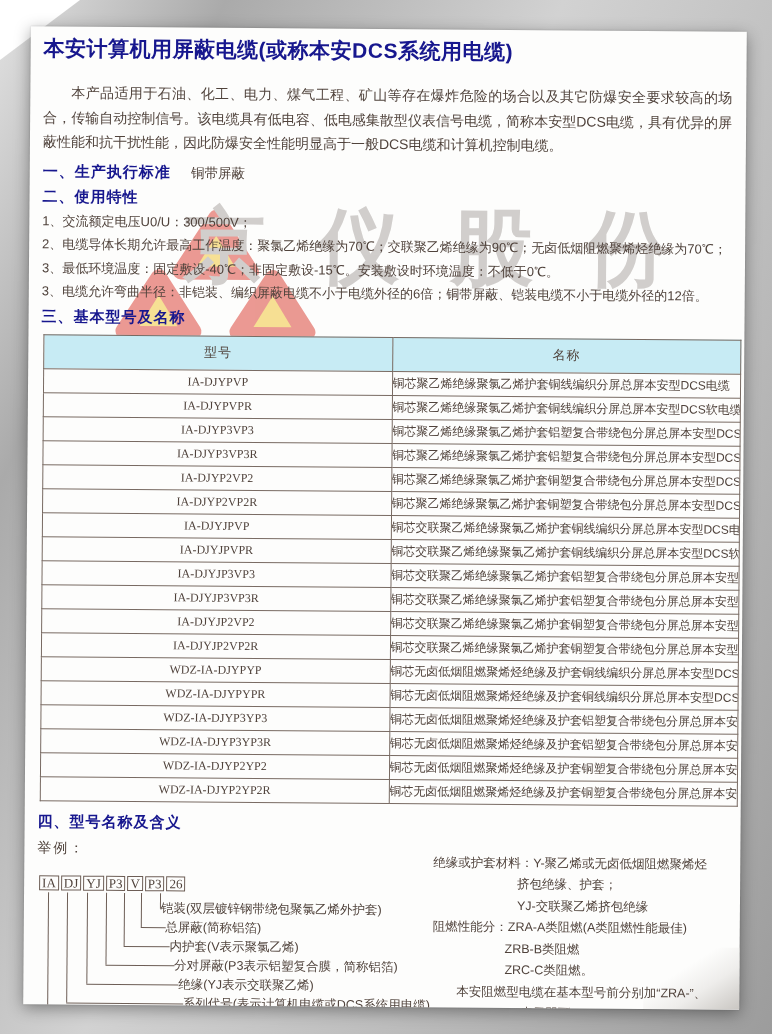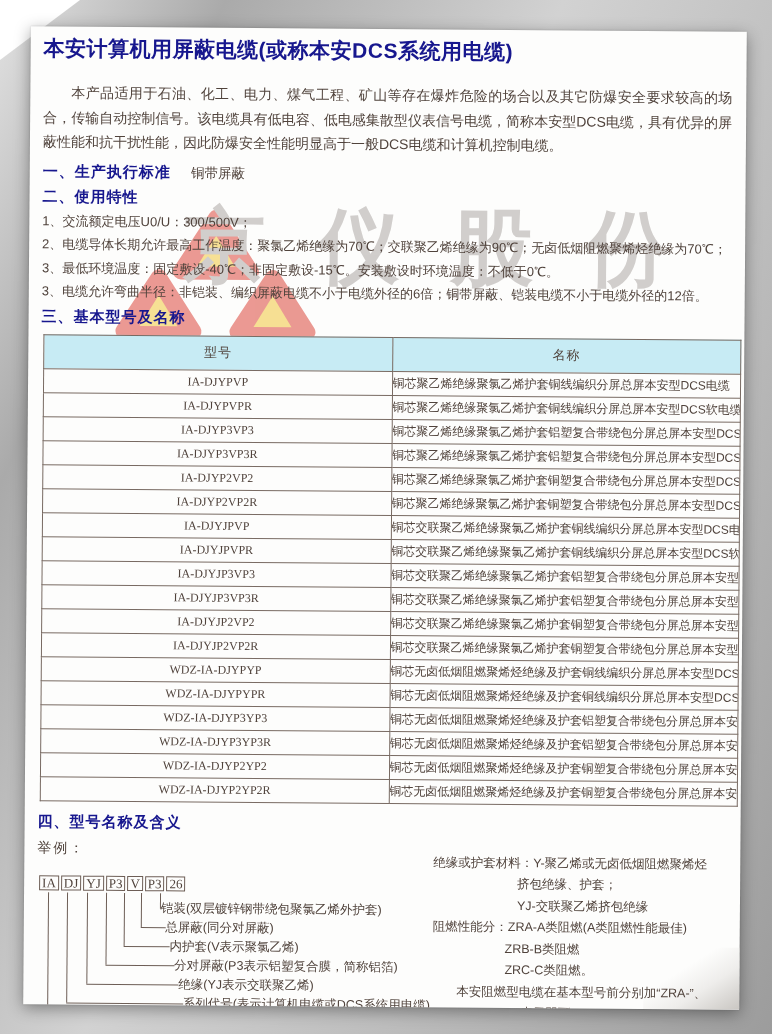--- a/index.html
+++ b/index.html
@@ -178,21 +178,21 @@
 
       <div class="bottom">
         <div class="example">举例：</div>
         <div class="diagram" id="diagram">
           <div class="boxrow" id="boxRow"><span class="dbox">IA</span><span class="dbox">DJ</span><span class="dbox">YJ</span><span class="dbox">P3</span><span class="dbox">V</span><span class="dbox">P3</span><span class="dbox">26</span></div>
         <div class="vline" style="left: 120.5px; top: 19px; height: 15px;"></div>
             <div class="hline" style="left: 120.5px; top: 34px; width: 2px;"></div>
             <div class="dlabel" style="left: 122px; top: 26px;">铠装(双层镀锌钢带绕包聚氯乙烯外护套)</div>
             <div class="vline" style="left: 101.5px; top: 19px; height: 34px;"></div>
             <div class="hline" style="left: 101.5px; top: 53px; width: 25px;"></div>
-            <div class="dlabel" style="left: 126.5px; top: 45px;">总屏蔽(同分对屏蔽)</div>
+            <div class="dlabel" style="left: 126.5px; top: 45px;">总屏蔽(简称铝箔)</div>
             <div class="vline" style="left: 85px; top: 19px; height: 53px;"></div>
             <div class="hline" style="left: 85px; top: 72px; width: 46px;"></div>
             <div class="dlabel" style="left: 131px; top: 64px;">内护套(V表示聚氯乙烯)</div>
             <div class="vline" style="left: 66.5px; top: 19px; height: 72px;"></div>
             <div class="hline" style="left: 66.5px; top: 91px; width: 69px;"></div>
             <div class="dlabel" style="left: 135.5px; top: 83px;">分对屏蔽(P3表示铝塑复合膜，简称铝箔)</div>
             <div class="vline" style="left: 48px; top: 19px; height: 91px;"></div>
             <div class="hline" style="left: 48px; top: 110px; width: 92px;"></div>
             <div class="dlabel" style="left: 140px; top: 102px;">绝缘(YJ表示交联聚乙烯)</div>
             <div class="vline" style="left: 28px; top: 19px; height: 110px;"></div>

